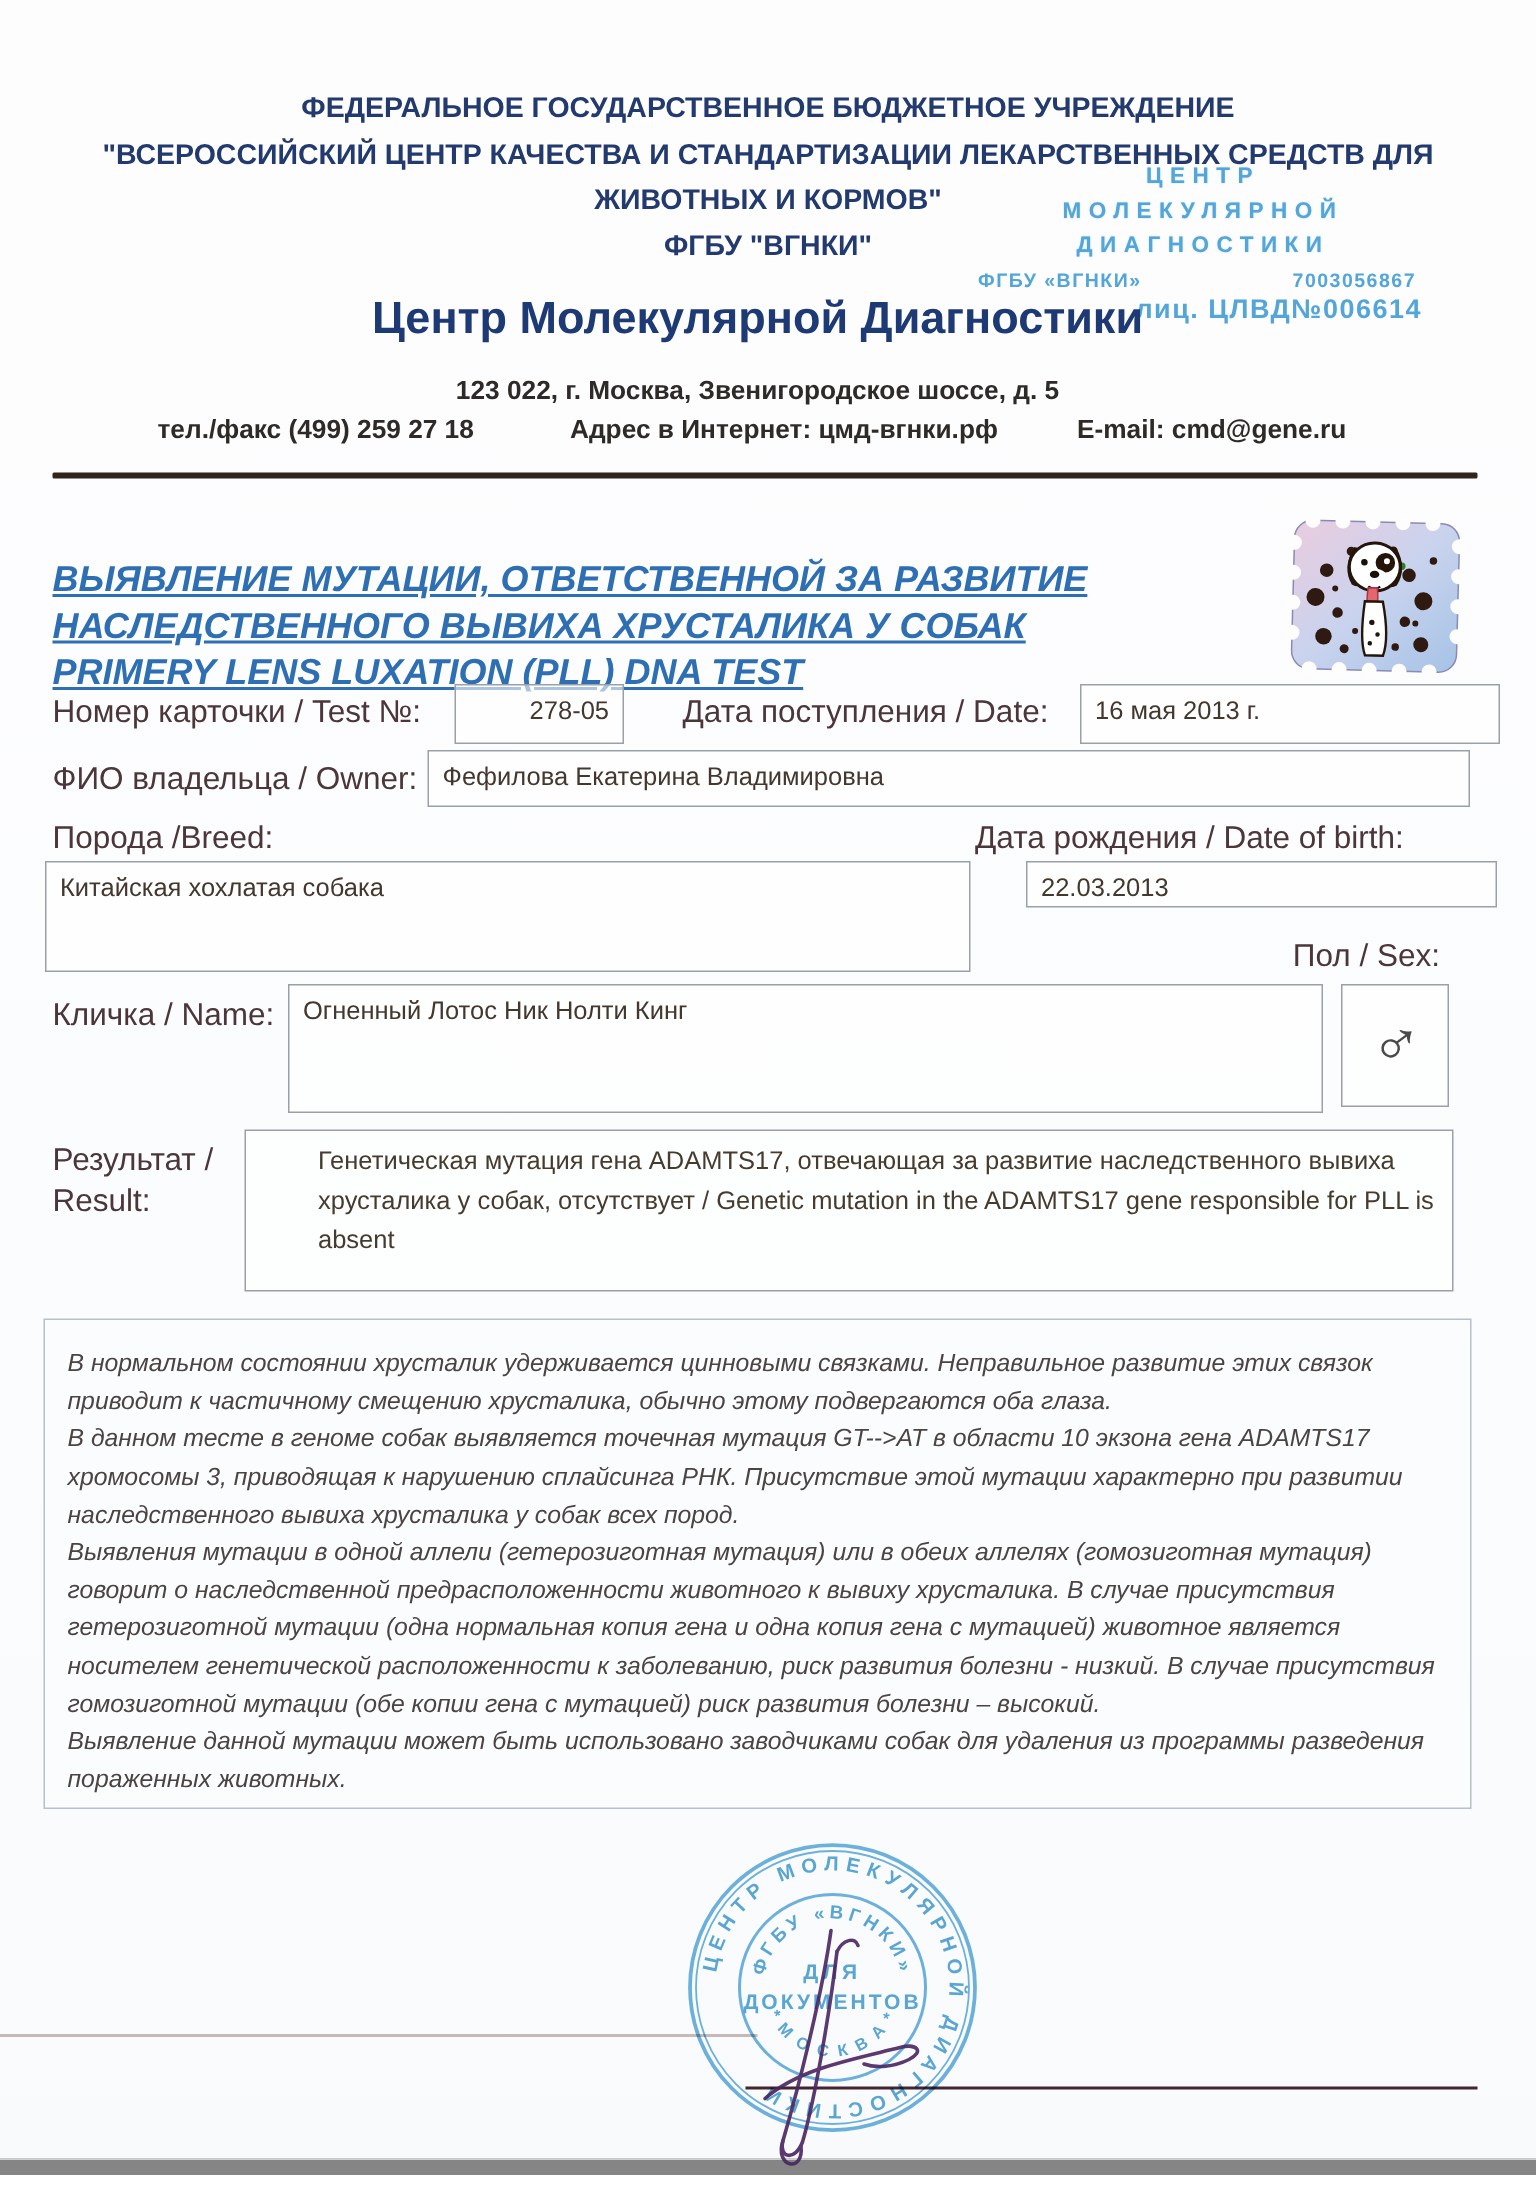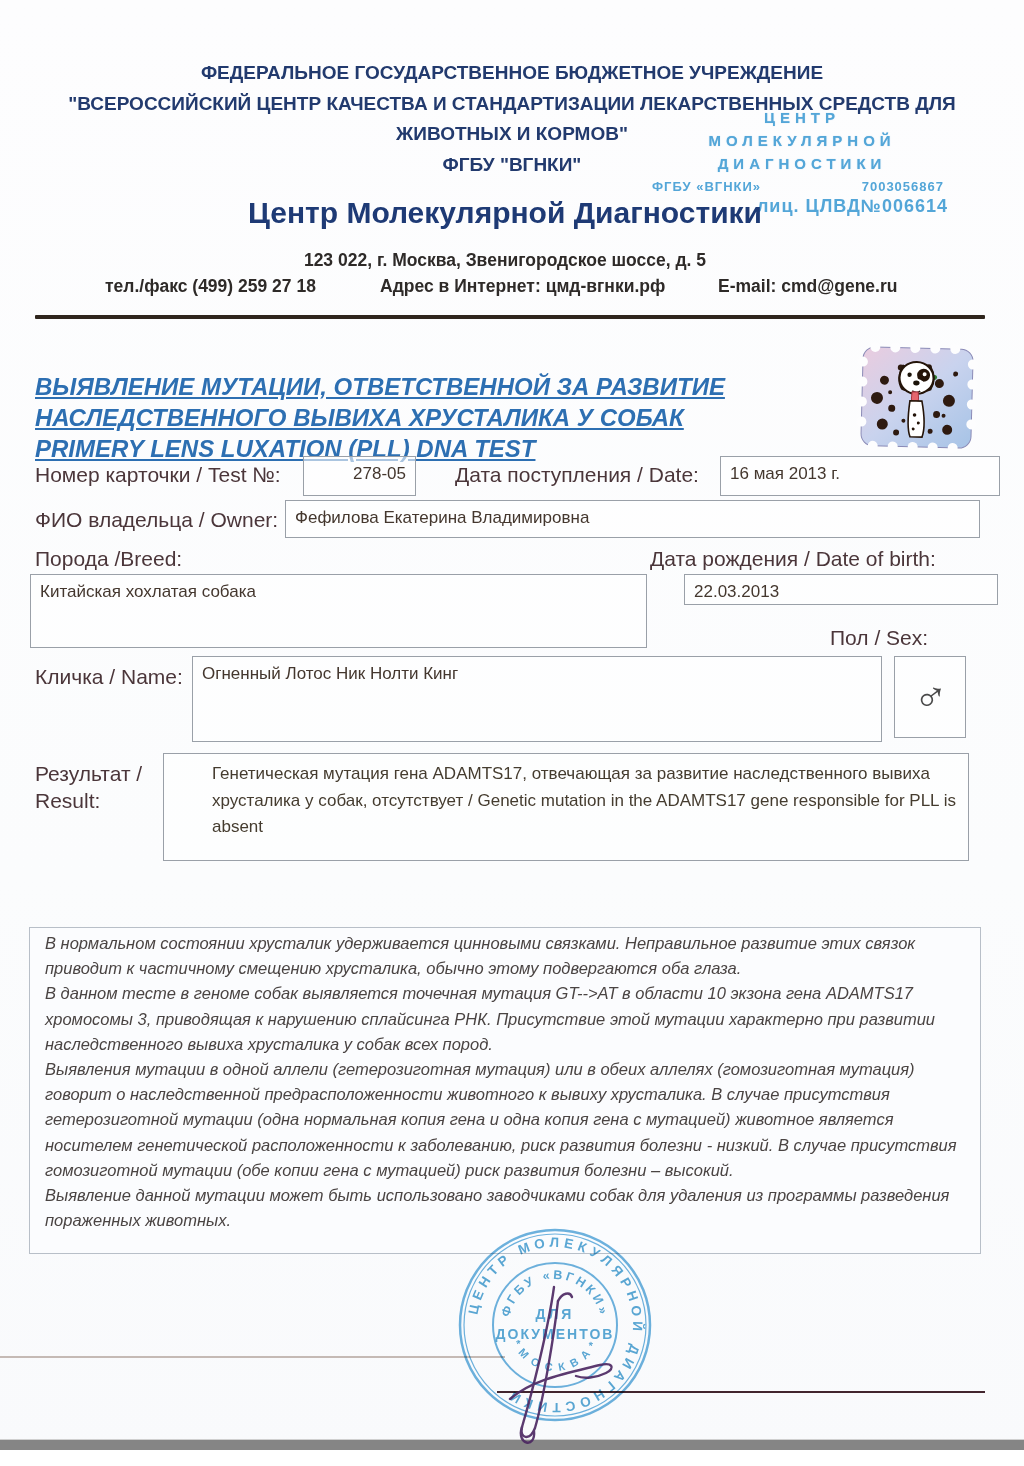--- a/index.html
+++ b/index.html
@@ -55,22 +55,22 @@
     position:absolute; border:1.6px solid #9aa0a8; background:rgba(255,255,255,.6);
     color:#44372e; font-size:17px; padding:7px 9px; overflow:hidden;
   }
   .sex-box { display:flex; align-items:center; justify-content:center; }
   .sex-symbol { font-size:44px; color:#4a4a4a; font-weight:normal; transform:rotate(8deg); }
   .result-box { line-height:26.5px; color:#453c2f;padding-left:48px; }
   
   .desc-box {
     position:absolute; left:29px; top:879px; width:952px; height:327px;
     border:1.5px solid #b8bfc8; background:#fbfcfe;
-    padding:3px 15px; font-style:italic; font-size:16.5px;
-    line-height:25.2px; color:#4a4443;margin-top:48px;
+    padding:17px 15px; font-style:italic; font-size:16.5px;
+    line-height:25.2px; color:#4a4443;
   }
   
   .fold-line { position:absolute; left:0; top:1356px; width:505px; height:1.5px; background:#c5bab5; }
   .executor { position:absolute; left:35px; top:1372px; font-size:17px; color:#4f4b48; z-index:5; }
   .sig-line { position:absolute; left:497px; top:1391px; width:488px; height:2px; background:#42252e; z-index:2; }
   .round-stamp { position:absolute; left:430px; top:1205px; width:250px; height:250px; z-index:3; mix-blend-mode:multiply; }
   .signature { position:absolute; left:488px; top:1275px; width:190px; height:185px; z-index:4; }
   .scan-strip { position:absolute; left:0; top:1439px; width:1024px; height:11px; background:#858585; border-top:1px solid #d0d0d0; }
   .below-strip { position:absolute; left:0; top:1450px; width:1024px; height:16px; background:#ffffff; }
   svg text { font-family:"Liberation Sans", sans-serif; }
@@ -184,21 +184,21 @@
   <div class="lbl" style="left:455px; top:463px;">Дата поступления / Date:</div>
   <div class="box" style="left:688px; top:456px; width:280px; height:40px;margin-left:32px;">16 мая 2013 г.</div>
 
   <div class="lbl" style="left:35px; top:508px;">ФИО владельца / Owner:</div>
   <div class="box" style="left:285px; top:500px; width:695px; height:38px;">Фефилова Екатерина Владимировна</div>
 
   <div class="lbl" style="left:35px; top:547px;">Порода  /Breed:</div>
   <div class="lbl" style="left:650px; top:547px;">Дата рождения / Date of birth:</div>
   <div class="box" style="left:30px; top:574px; width:617px; height:74px;">Китайская хохлатая собака</div>
   <div class="box" style="left:684px; top:574px; width:314px; height:31px;">22.03.2013</div>
-  <div class="lbl" style="left:830px; top:626px; width:130px; ">Пол / Sex:</div>
+  <div class="lbl" style="left:830px; top:626px; width:130px; text-align:right;">Пол / Sex:</div>
 
   <div class="lbl" style="left:35px; top:665px;">Кличка / Name:</div>
   <div class="box" style="left:192px; top:656px; width:690px; height:86px;">Огненный Лотос Ник Нолти Кинг</div>
   <div class="box sex-box" style="left:894px; top:656px; width:72px; height:82px;">
     <span class="sex-symbol">♂</span>
   </div>
 
   <div class="lbl" style="left:35px; top:760px; line-height:27px;">
     <div>Результат /</div>
     <div>Result:</div>

